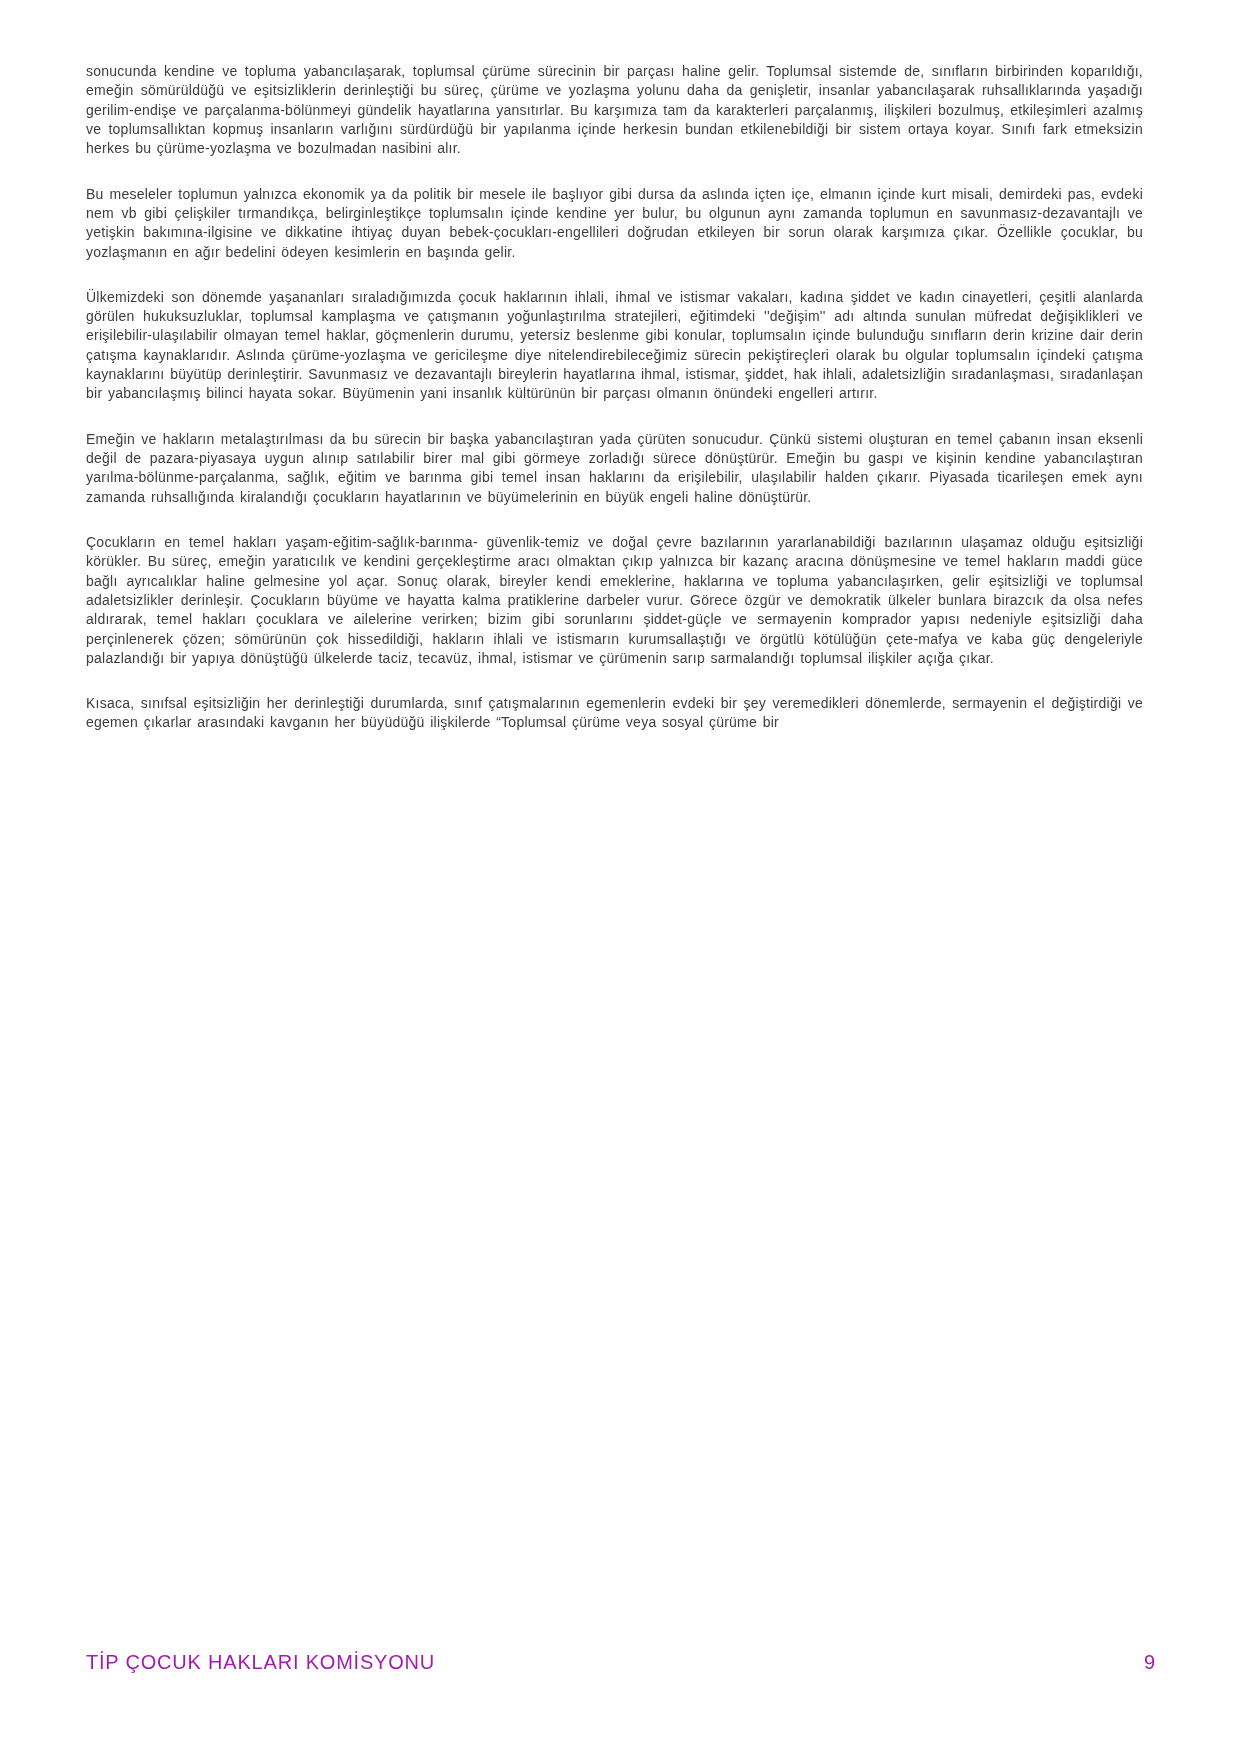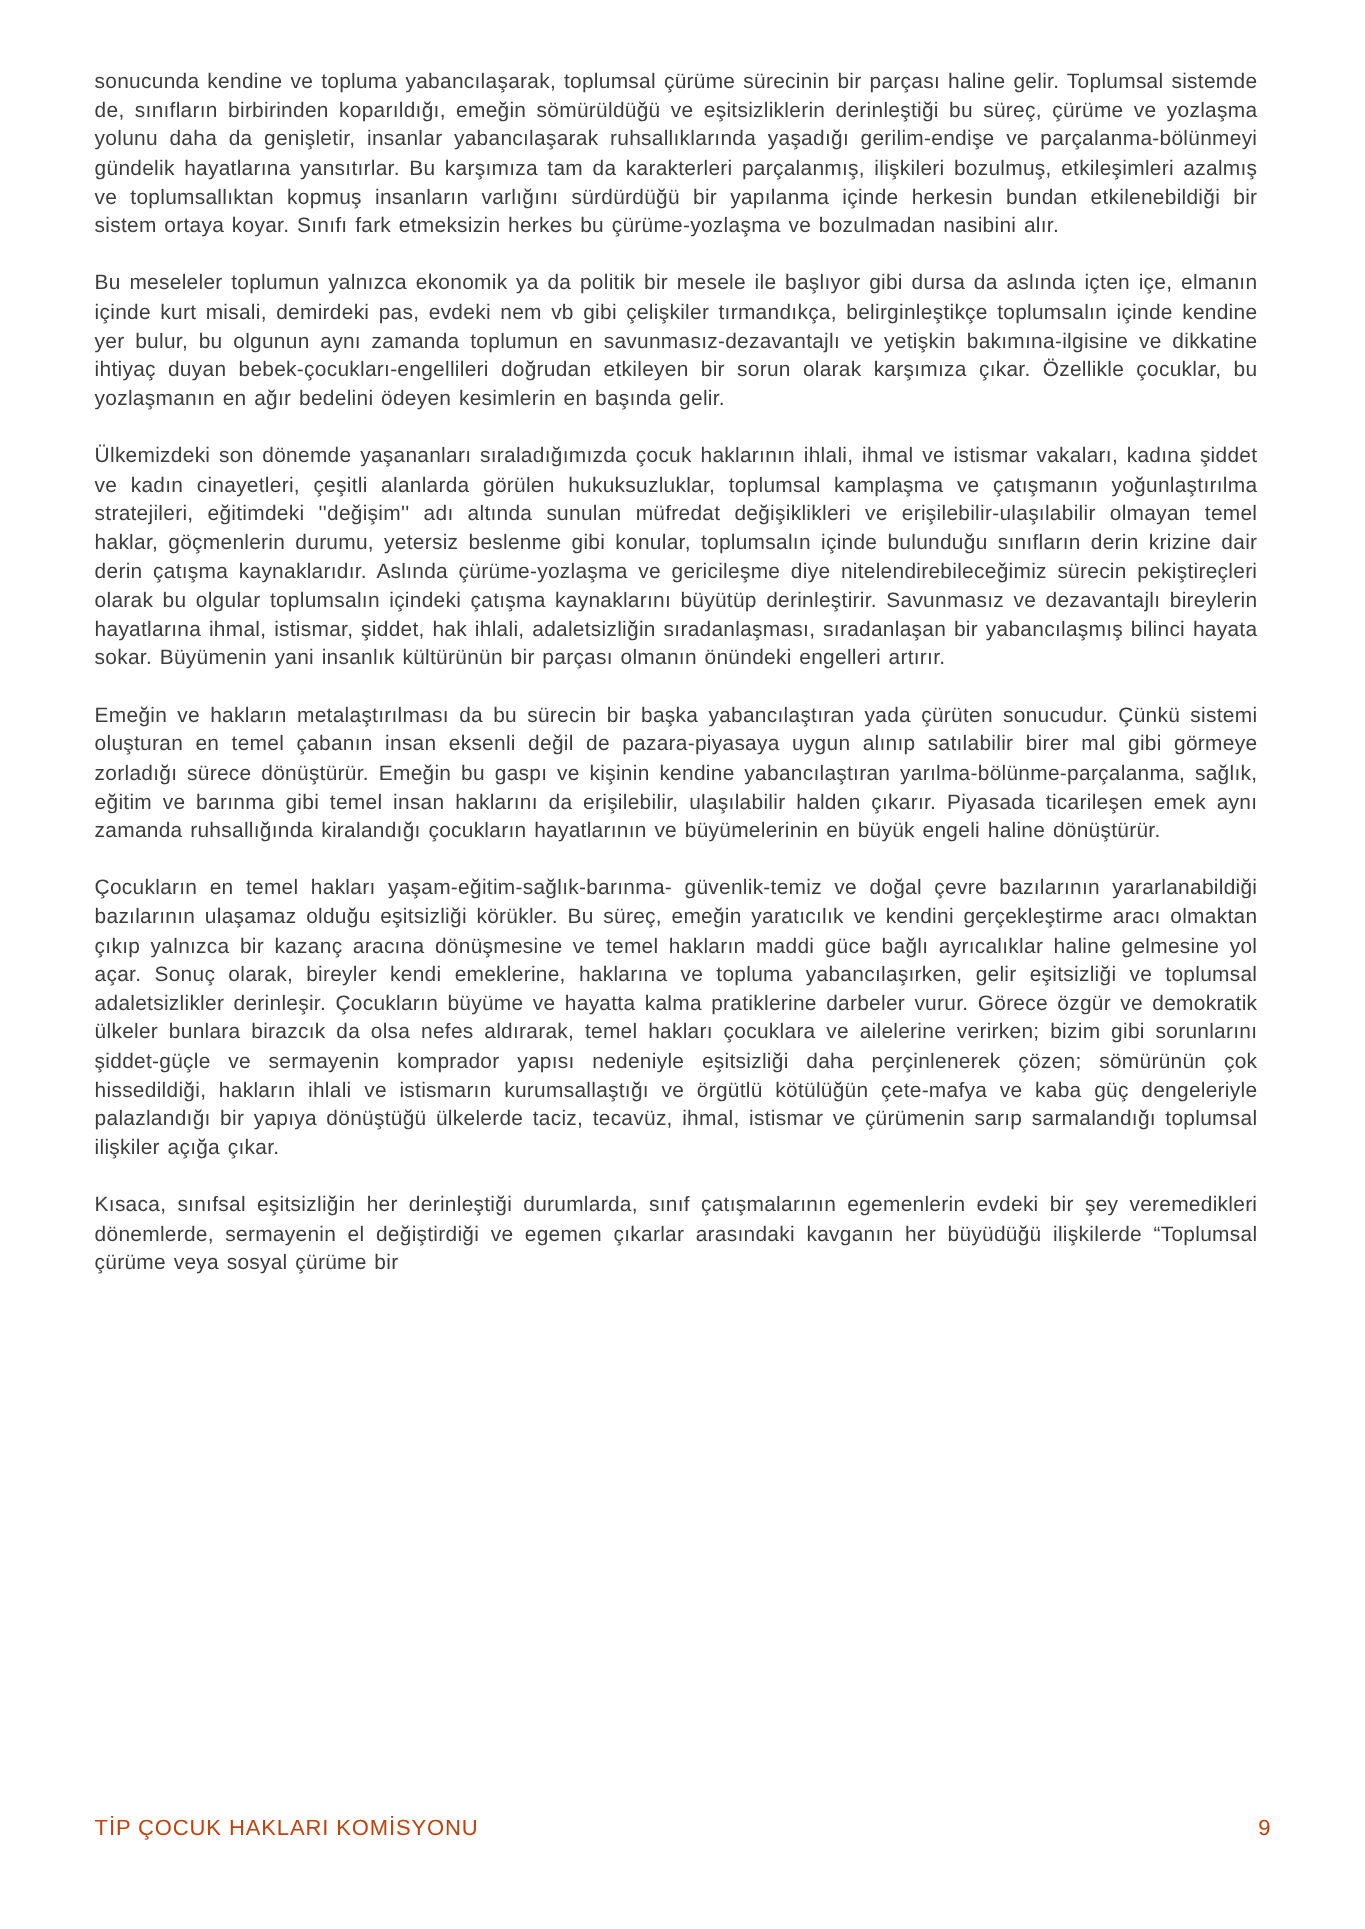--- a/index.html
+++ b/index.html
@@ -14,37 +14,37 @@
     margin: 0 auto;
     background: #ffffff;
     box-sizing: border-box;
     padding: 62px 86px 0 86px;
     font-family: "Liberation Sans", sans-serif;
     color: #3d3d3d;
     overflow: hidden;
   }
   .content p {
     margin: 0 12px 26px 0;
-    font-size: 19px;
+    font-size: 14px;
     line-height: 1.38;
     text-align: justify;
     letter-spacing: 0.25px;
     word-spacing: 1.5px;
   }
   .page-footer {
     position: absolute;
     left: 86px;
     right: 86px;
     bottom: 80px;
     display: flex;
     justify-content: space-between;
     align-items: baseline;
     font-size: 20px;
     letter-spacing: 0.8px;
-    color: #c2410c;
+    color: #a21caf;
   }
   .page-footer .page-number {
     font-size: 20px;
     letter-spacing: 0;
   }
 </style>
 </head>
 <body>
 
 <div class="page">

